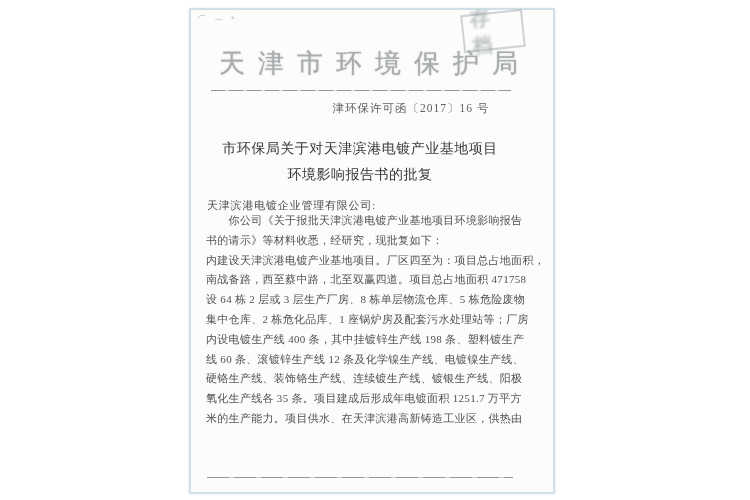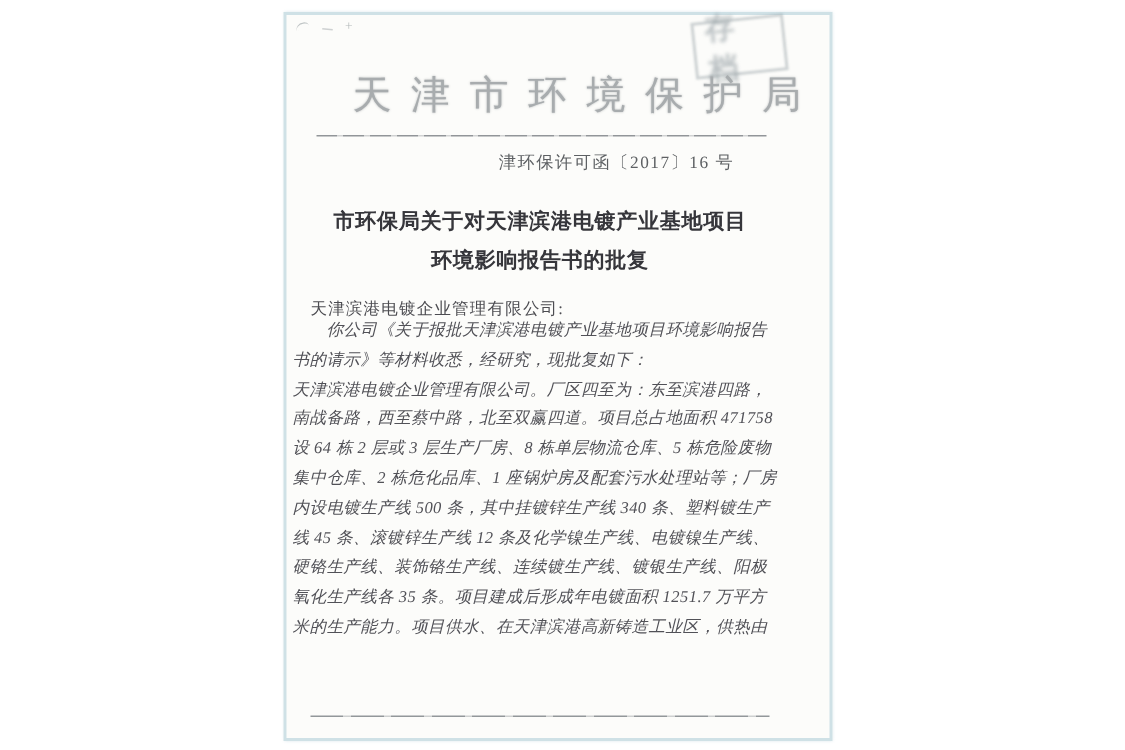--- a/index.html
+++ b/index.html
@@ -58,21 +58,21 @@
     letter-spacing: 7px;
     padding-left: 7px;
     color: rgba(128,140,146,0.5);
     filter: blur(1px);
     font-weight: bold;
   }
   
   .agency {
     position: absolute;
     left: 0; top: 36px; width: 100%;
-    padding-left: 44px;
+    padding-left: 28px;
     font-size: 26px;
     letter-spacing: 13px;
     color: #a8acae;
     white-space: nowrap;
     text-shadow: 0 0 1.5px rgba(168,172,174,0.9);
     filter: blur(0.4px);
     font-weight: 500;
   }
   .header-rule {
     position: absolute;
@@ -87,43 +87,42 @@
     padding-left: 78px;
     text-align: center;
     font-size: 11.5px;
     color: #5d6063;
     letter-spacing: 1px;
   }
   .doc-title {
     position: absolute;
     left: 16px; top: 126px; width: 306px;
     text-align: center;
-    font-weight: bold;
+    font-weight: normal;
     font-size: 14px;
     line-height: 26px;
     color: #36363b;
     letter-spacing: 0.5px;
   }
   .addressee {
     position: absolute;
     left: 16px; top: 188px;
     font-size: 11px;
     color: #4c4c51;
     letter-spacing: 0.8px;
     font-family: Liberation Serif, serif;
   }
   .body-text {
     position: absolute;
-    left: 4px; top: 201px;
+    left: 15px; top: 201px;
     width: 306px;
     font-size: 11px;
     line-height: 19.8px;
     color: #515157;
     letter-spacing: 0.3px;
-    font-style: italic;
   }
   .bline {
     text-align: justify;
     text-align-last: justify;
     white-space: nowrap;
   }
   .bline.pend {
     text-align-last: left;
   }
   .footer-rule {
@@ -157,26 +156,26 @@
     <div class="doc-title">
       <div>市环保局关于对天津滨港电镀产业基地项目</div>
       <div>环境影响报告书的批复</div>
     </div>
 
     <div class="addressee">天津滨港电镀企业管理有限公司:</div>
 
     <div class="body-text" id="body-lines">
         <div class="bline">　　你公司《关于报批天津滨港电镀产业基地项目环境影响报告</div>
         <div class="bline pend">书的请示》等材料收悉，经研究，现批复如下：</div>
-        <div class="bline">天津滨港电镀企业管理有限公司。厂区四至为：东至滨港四路，</div>
+        <div class="bline">内建设天津滨港电镀产业基地项目。厂区四至为：项目总占地面积，</div>
         <div class="bline">南战备路，西至蔡中路，北至双赢四道。项目总占地面积 471758</div>
         <div class="bline">设 64 栋 2 层或 3 层生产厂房、8 栋单层物流仓库、5 栋危险废物</div>
         <div class="bline">集中仓库、2 栋危化品库、1 座锅炉房及配套污水处理站等；厂房</div>
-        <div class="bline">内设电镀生产线 500 条，其中挂镀锌生产线 340 条、塑料镀生产</div>
-        <div class="bline">线 45 条、滚镀锌生产线 12 条及化学镍生产线、电镀镍生产线、</div>
+        <div class="bline">内设电镀生产线 400 条，其中挂镀锌生产线 198 条、塑料镀生产</div>
+        <div class="bline">线 60 条、滚镀锌生产线 12 条及化学镍生产线、电镀镍生产线、</div>
         <div class="bline">硬铬生产线、装饰铬生产线、连续镀生产线、镀银生产线、阳极</div>
         <div class="bline">氧化生产线各 35 条。项目建成后形成年电镀面积 1251.7 万平方</div>
         <div class="bline">米的生产能力。项目供水、在天津滨港高新铸造工业区，供热由</div>
       </div>
 
     <div class="footer-rule"></div>
   </div>
 </div>
 
 </body></html>

